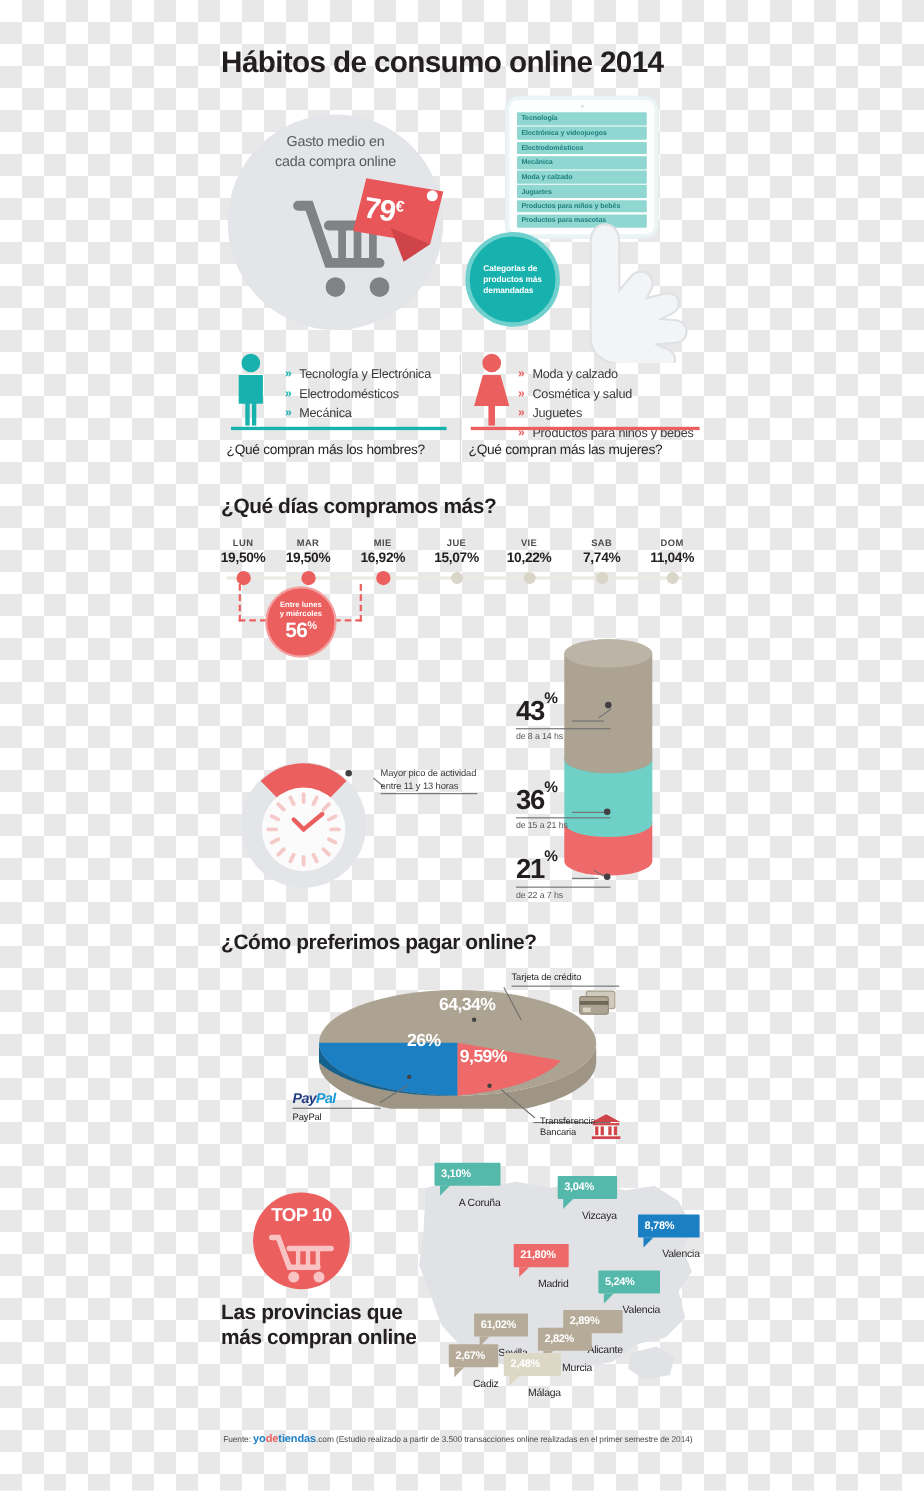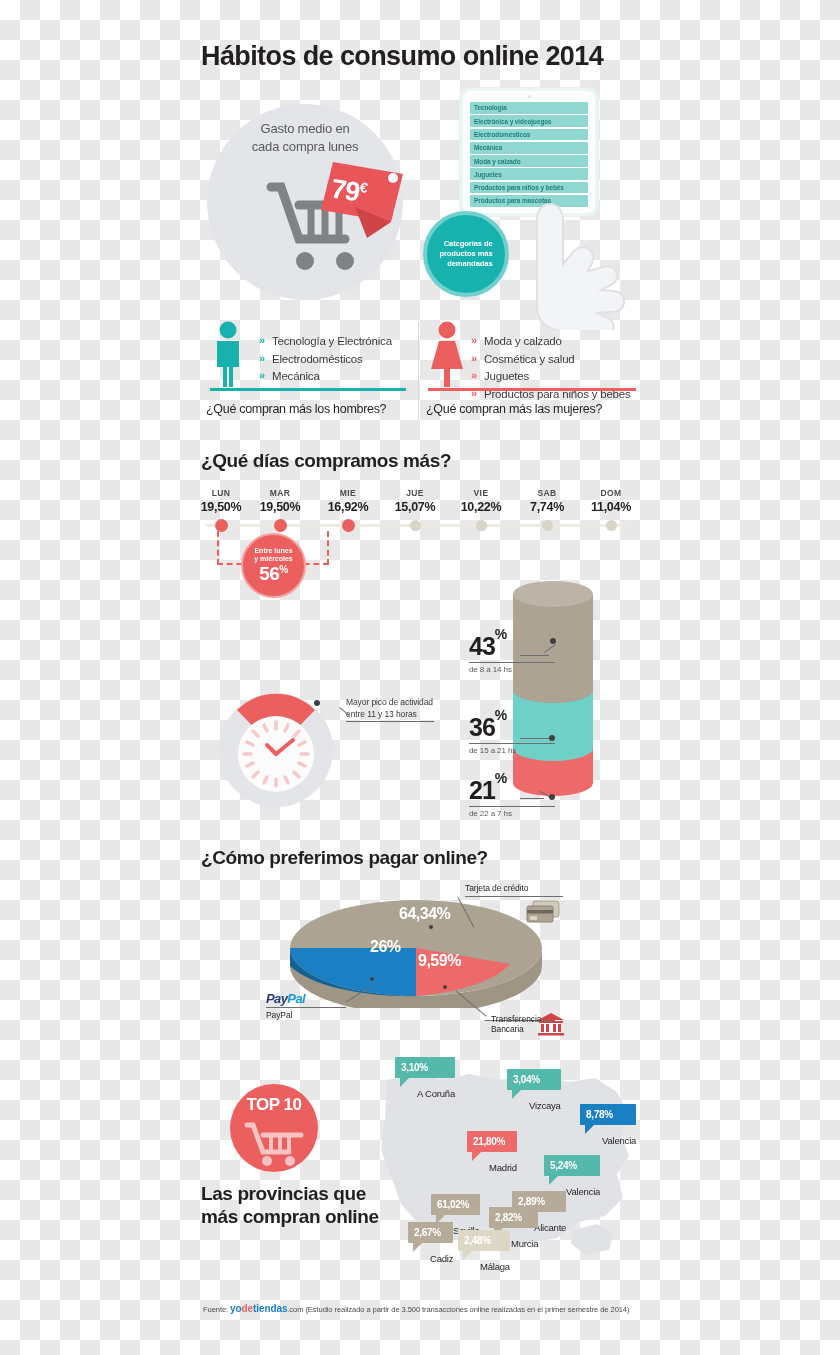--- a/index.html
+++ b/index.html
@@ -51,21 +51,21 @@
     background:#90d7d2;color:#1d7f7b;font-size:6.4px;font-weight:bold;
     padding:2.4px 4px;margin-bottom:1.5px;border-radius:1px;
     letter-spacing:-0.05px;white-space:nowrap;
   }
   .teal-circle{
     width:86px;height:86px;border-radius:50%;background:#18b2ae;
     border:4px solid #6fd0ce;box-sizing:border-box;
     display:flex;align-items:center;justify-content:center;
   }
   .teal-circle span{
-    color:#fff;font-size:7.6px;font-weight:bold;text-align:right;line-height:10px;
+    color:#fff;font-size:7.6px;font-weight:bold;text-align:left;line-height:10px;
     letter-spacing:-0.1px;
   }
 
   
   .bullet-list{list-style:none;margin:0;padding:0;}
   .bullet-list li{
     font-size:11.5px;color:#3b3b3d;line-height:17.5px;letter-spacing:-0.2px;
     white-space:nowrap;position:relative;padding-left:13px;
   }
   .bullet-list li:before{
@@ -145,21 +145,21 @@
 <body>
 
 <div class="canvas">
 
   <div class="abs h-main" style="left:200px;top:41px;">Hábitos de consumo online 2014</div>
 
   <div class="abs grey-circle" style="left:206px;top:104px;"></div>
 
   <div class="abs gasto-text" style="left:209px;top:120px;">
     <div>Gasto medio en</div>
-    <div>cada compra lunes</div>
+    <div>cada compra online</div>
   </div>
 
   <svg class="abs" style="left:262px;top:175px;" width="110" height="100" viewBox="0 0 110 100">
     <g fill="none" stroke="#808285" stroke-width="9" stroke-linecap="round">
       <path d="M8 12 h10 l18 52 h46"></path>
       <path d="M36 30 h66"></path>
     </g>
     <g stroke="#808285" stroke-width="7">
       <path d="M48 32 v30"></path>
         <path d="M62 32 v30"></path>

